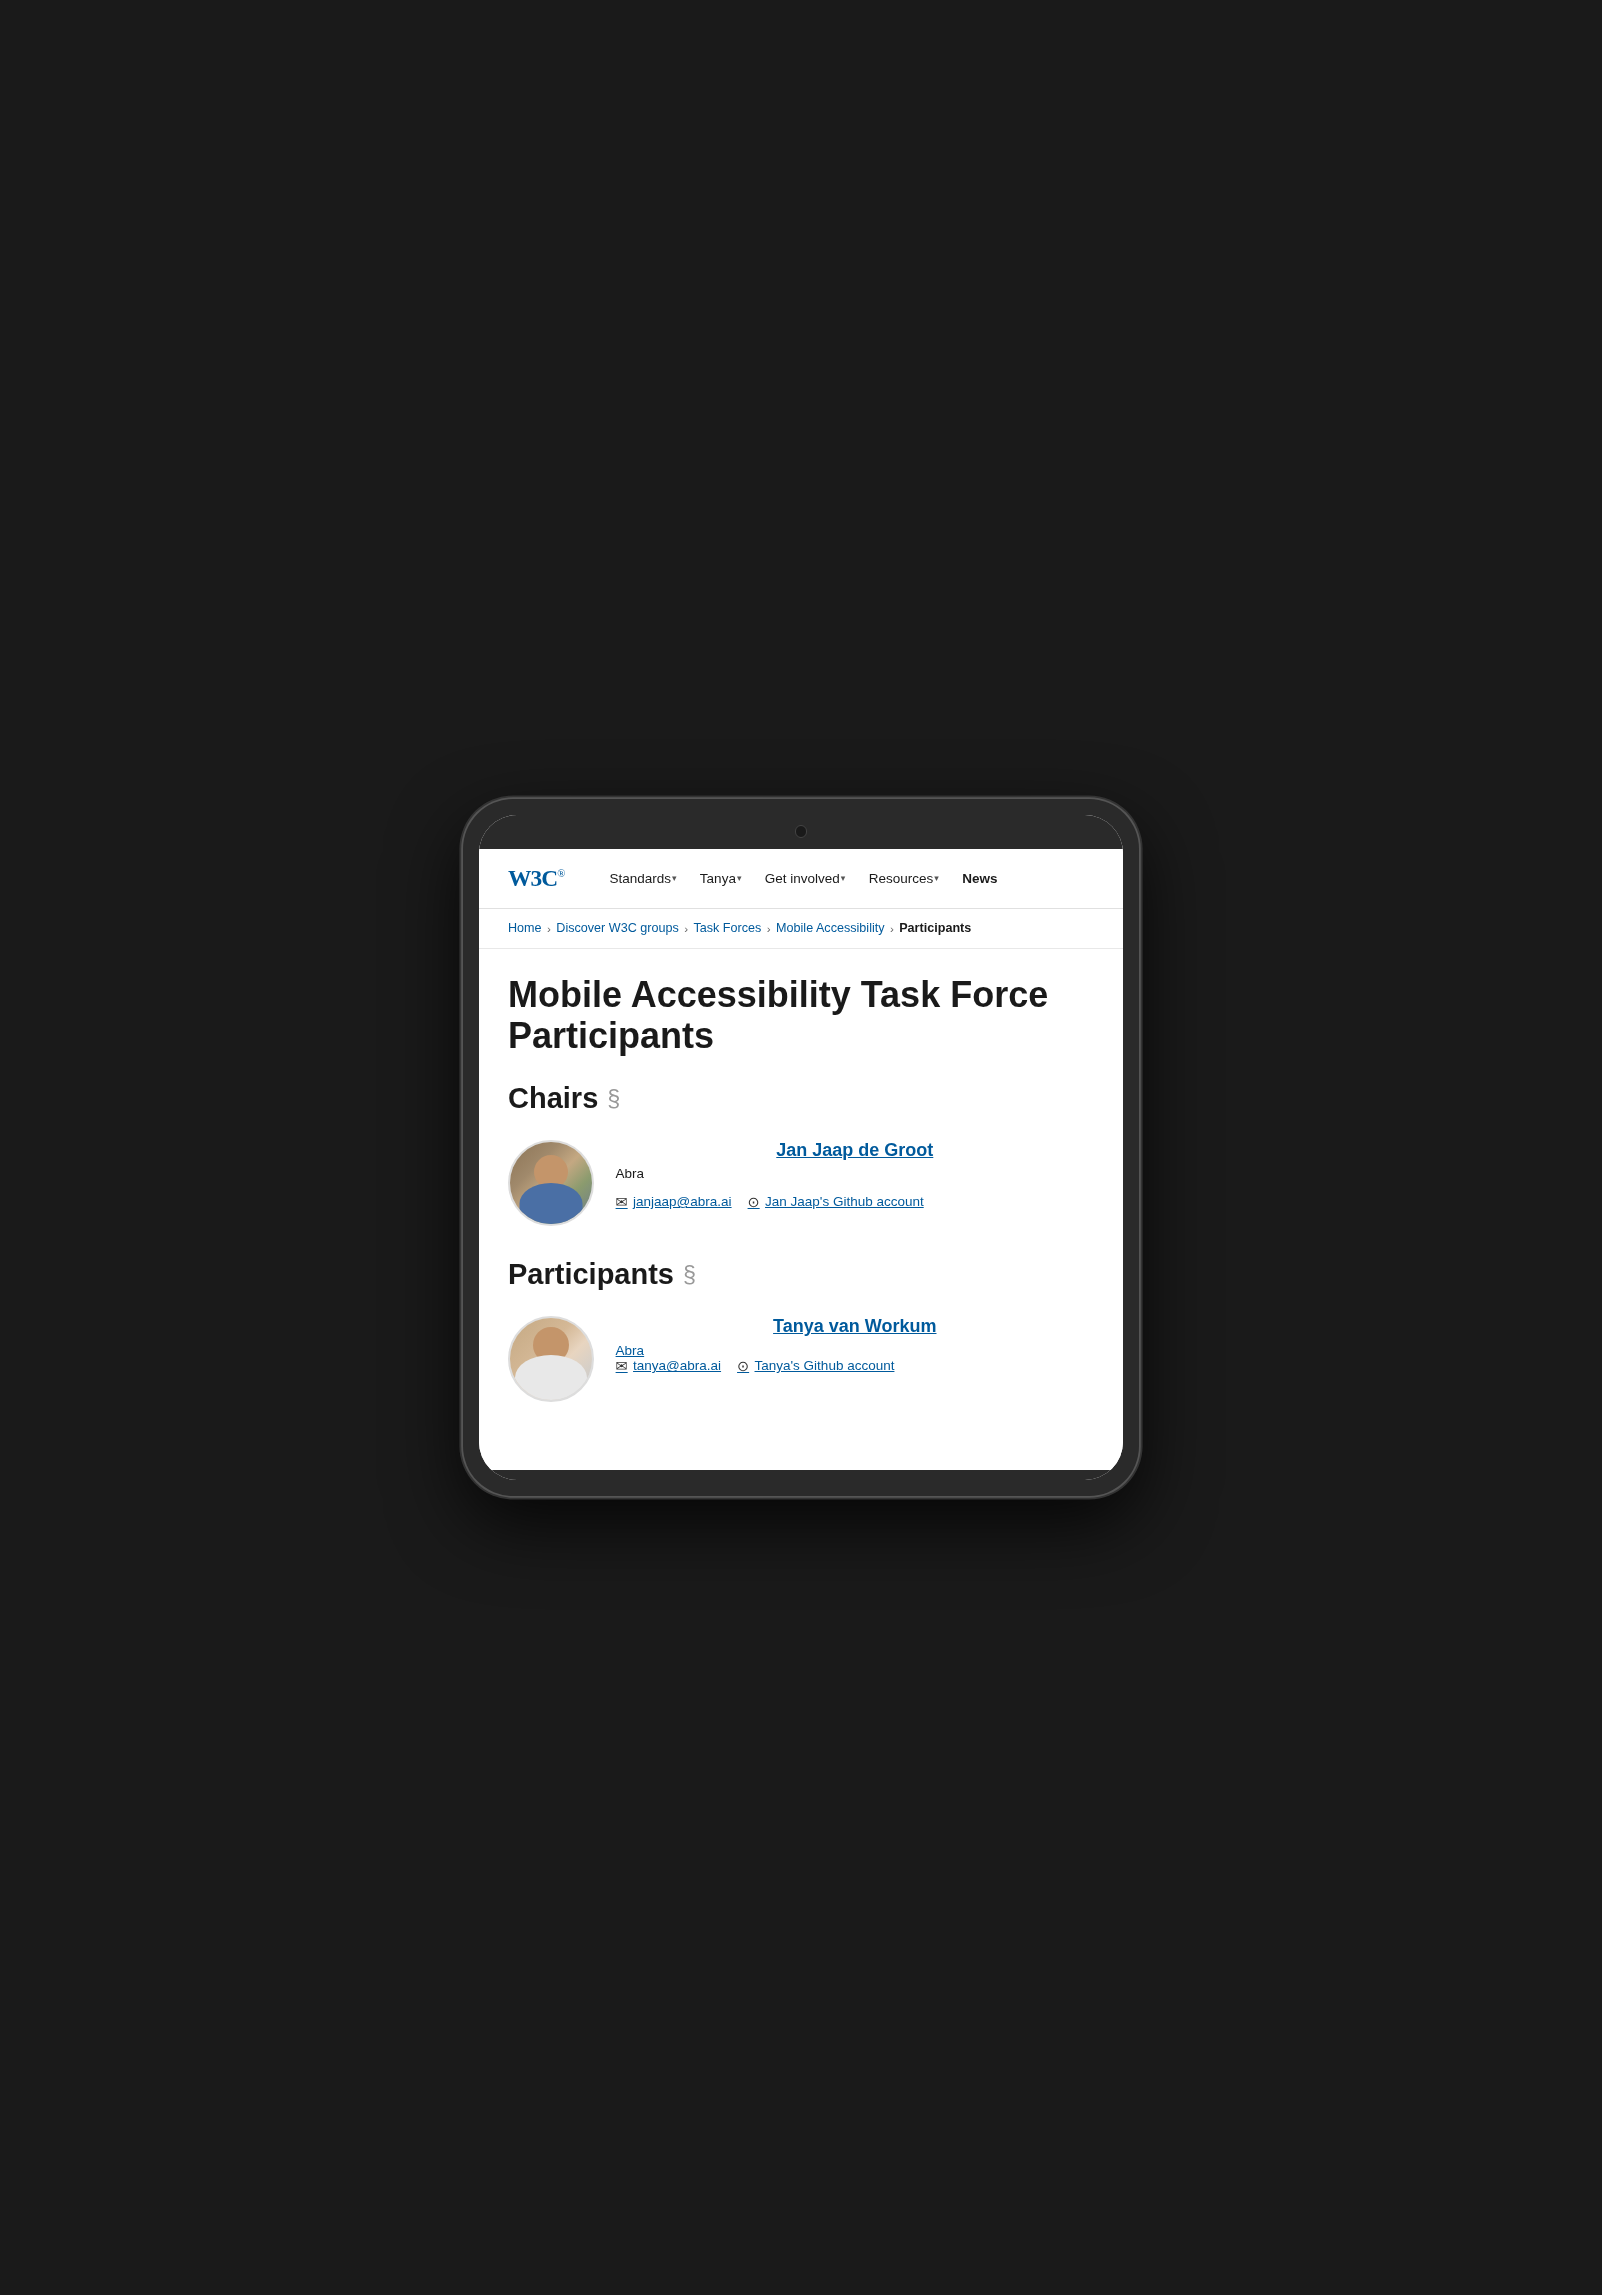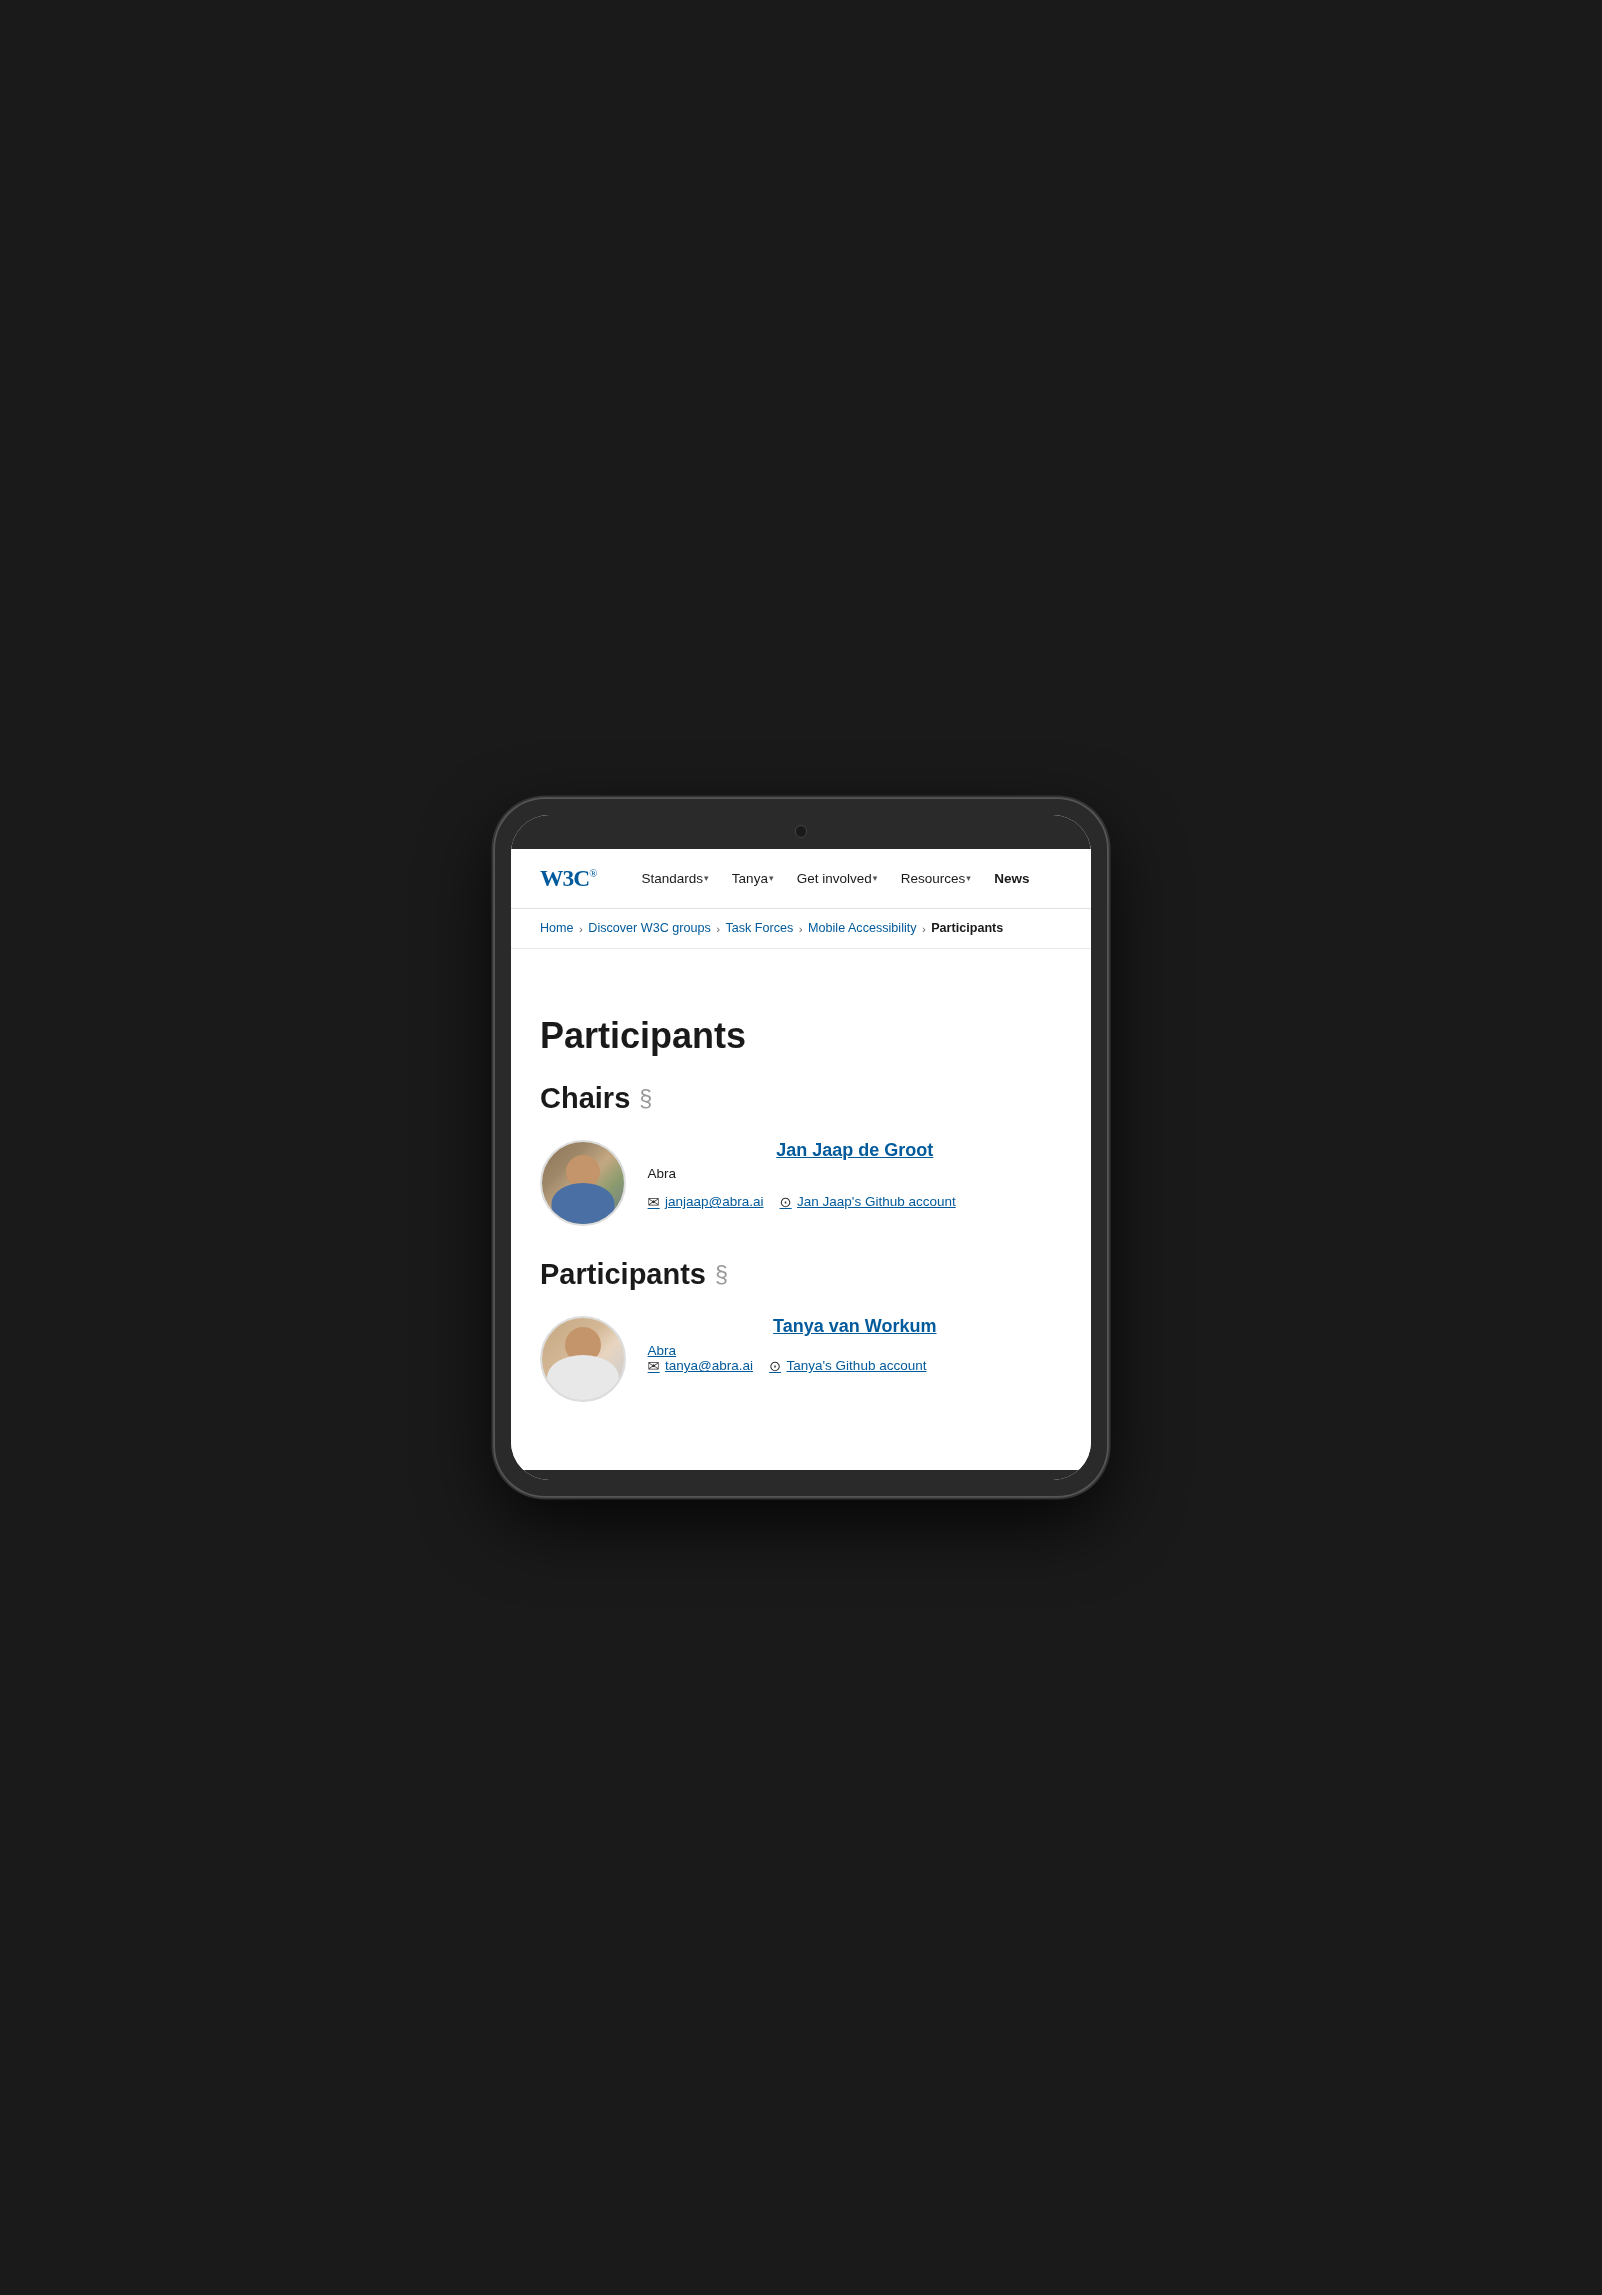--- a/index.html
+++ b/index.html
@@ -7,21 +7,21 @@
     body {
       background: #1a1a1a;
       display: flex;
       justify-content: center;
       align-items: center;
       min-height: 100vh;
       font-family: -apple-system, BlinkMacSystemFont, 'Segoe UI', sans-serif;
     }
 
     .device-frame {
-      width: 612px;
+      width: 676px;
       background: #2a2a2a;
       border-radius: 50px;
       padding: 16px;
       box-shadow:
         0 0 0 1.8px #555,
         0 0 0 3.6px #333,
         0 27px 72px rgba(0,0,0,0.8);
       position: relative;
     }
 
@@ -386,21 +386,21 @@
         <a class="breadcrumb-item">Task Forces</a>
         <span class="breadcrumb-sep">›</span>
         <a class="breadcrumb-item">Mobile Accessibility</a>
         <span class="breadcrumb-sep">›</span>
         <span class="breadcrumb-current">Participants</span>
       </div>
 
       <main class="main-content">
 
         <h1 class="page-title">
-          <br>
+          <span>Mobile Accessibility Task Force</span><br>
           <span>Participants</span>
         </h1>
 
 
         <section>
           <h2 class="section-heading">
             <span>Chairs</span>
             <span class="section-symbol">§</span>
           </h2>
 

